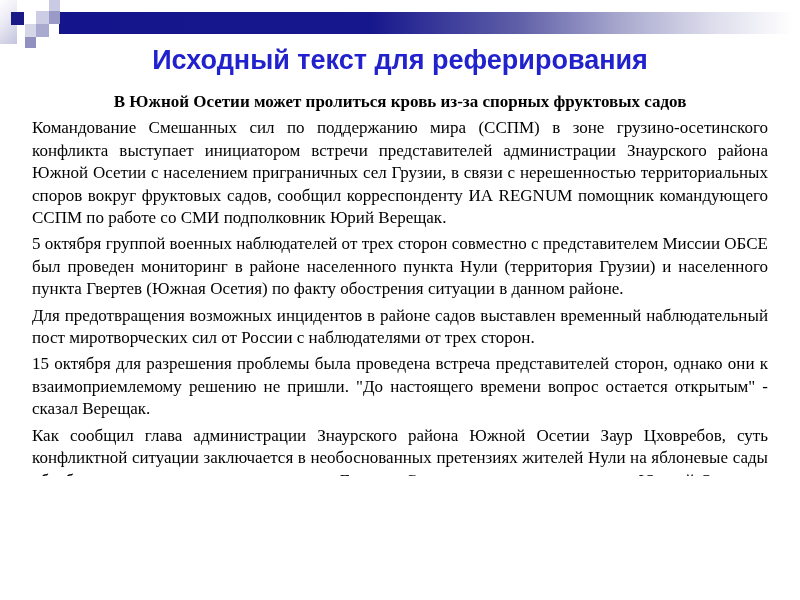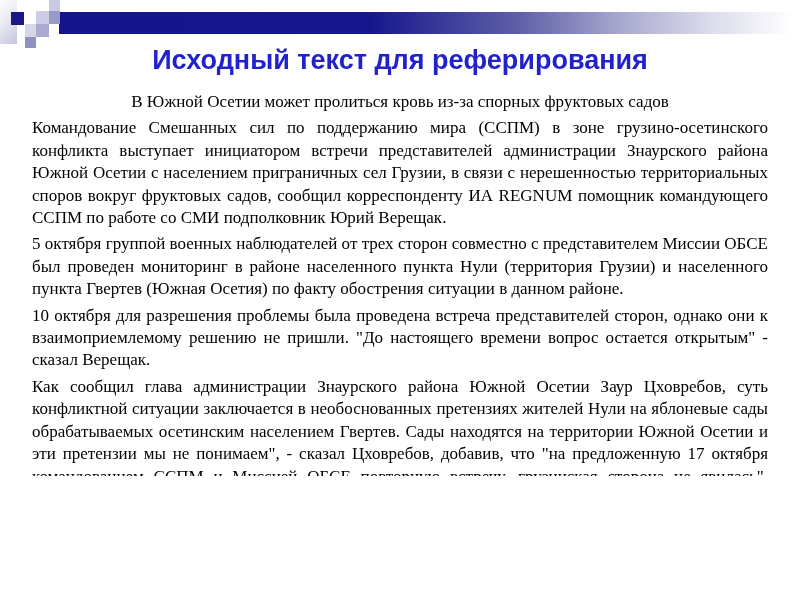--- a/index.html
+++ b/index.html
@@ -56,21 +56,21 @@
   .content {
     position: absolute;
     left: 28px;
     right: 28px;
     top: 91px;
     color: #000000;
     font-size: 17px;
     line-height: 22.4px;
   }
   .headline {
-    font-weight: normal;
+    font-weight: bold;
     text-align: center;
     margin: 0;
   }
   .content p.para {
     margin: 4px;
     text-align: justify;
     text-justify: inter-word;
   }
 </style>
 </head>
@@ -87,17 +87,18 @@
   <div class="sq sq-low-a"></div>
   <div class="sq sq-low-b"></div>
   <div class="sq sq-bottom"></div>
 
   <div class="title">Исходный текст для реферирования</div>
 
   <div class="content">
     <p class="headline">В Южной Осетии может пролиться кровь из-за спорных фруктовых садов</p>
     <p class="para">Командование Смешанных сил по поддержанию мира (ССПМ) в зоне грузино-осетинского конфликта выступает инициатором встречи представителей администрации Знаурского района Южной Осетии с населением приграничных сел Грузии, в связи с нерешенностью территориальных споров вокруг фруктовых садов, сообщил корреспонденту ИА REGNUM помощник командующего ССПМ по работе со СМИ подполковник Юрий Верещак.</p>
     <p class="para">5 октября группой военных наблюдателей от трех сторон совместно с представителем Миссии ОБСЕ был проведен мониторинг в районе населенного пункта Нули (территория Грузии) и населенного пункта Гвертев (Южная Осетия) по факту обострения ситуации в данном районе.</p>
-    <p class="para">10 октября для разрешения проблемы была проведена встреча представителей сторон, однако они к взаимоприемлемому решению не пришли. "До настоящего времени вопрос остается открытым" - сказал Верещак.</p>
+    <p class="para">Для предотвращения возможных инцидентов в районе садов выставлен временный наблюдательный пост миротворческих сил от России с наблюдателями от трех сторон.</p>
+    <p class="para">15 октября для разрешения проблемы была проведена встреча представителей сторон, однако они к взаимоприемлемому решению не пришли. "До настоящего времени вопрос остается открытым" - сказал Верещак.</p>
     <p class="para">Как сообщил глава администрации Знаурского района Южной Осетии Заур Цховребов, суть конфликтной ситуации заключается в необоснованных претензиях жителей Нули на яблоневые сады обрабатываемых осетинским населением Гвертев. Сады находятся на территории Южной Осетии и эти претензии мы не понимаем", - сказал Цховребов, добавив, что "на предложенную 17 октября командованием ССПМ и Миссией ОБСЕ повторную встречу, грузинская сторона не явилась". "Чтобы ситуация окончательно не вышла из под контроля, мы предложили провести встречу завтра. Надеемся, что представители от грузинского села все-таки на нее явятся", - сказал глава администрации.</p>
   </div>
 
 </div>
 
 </body></html>

